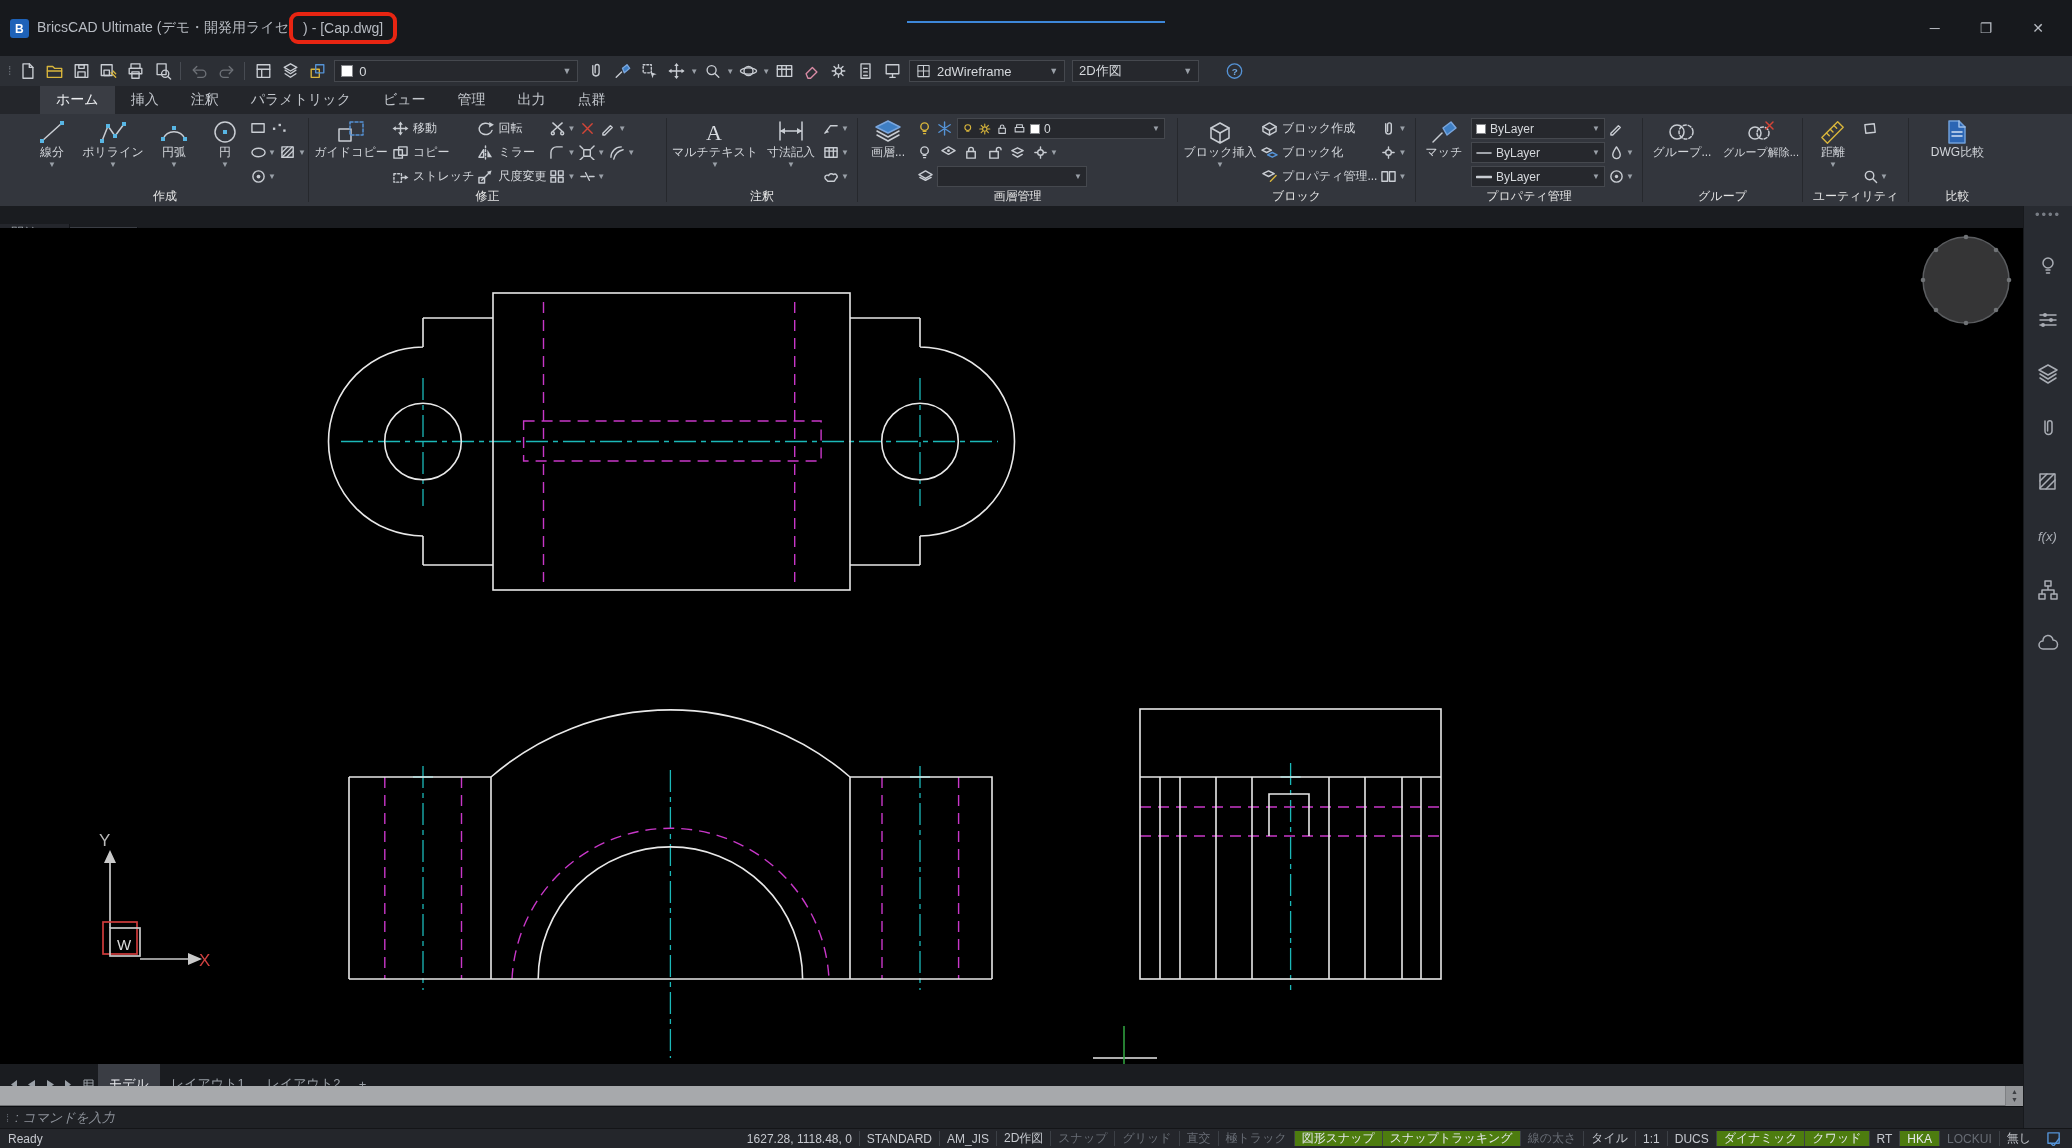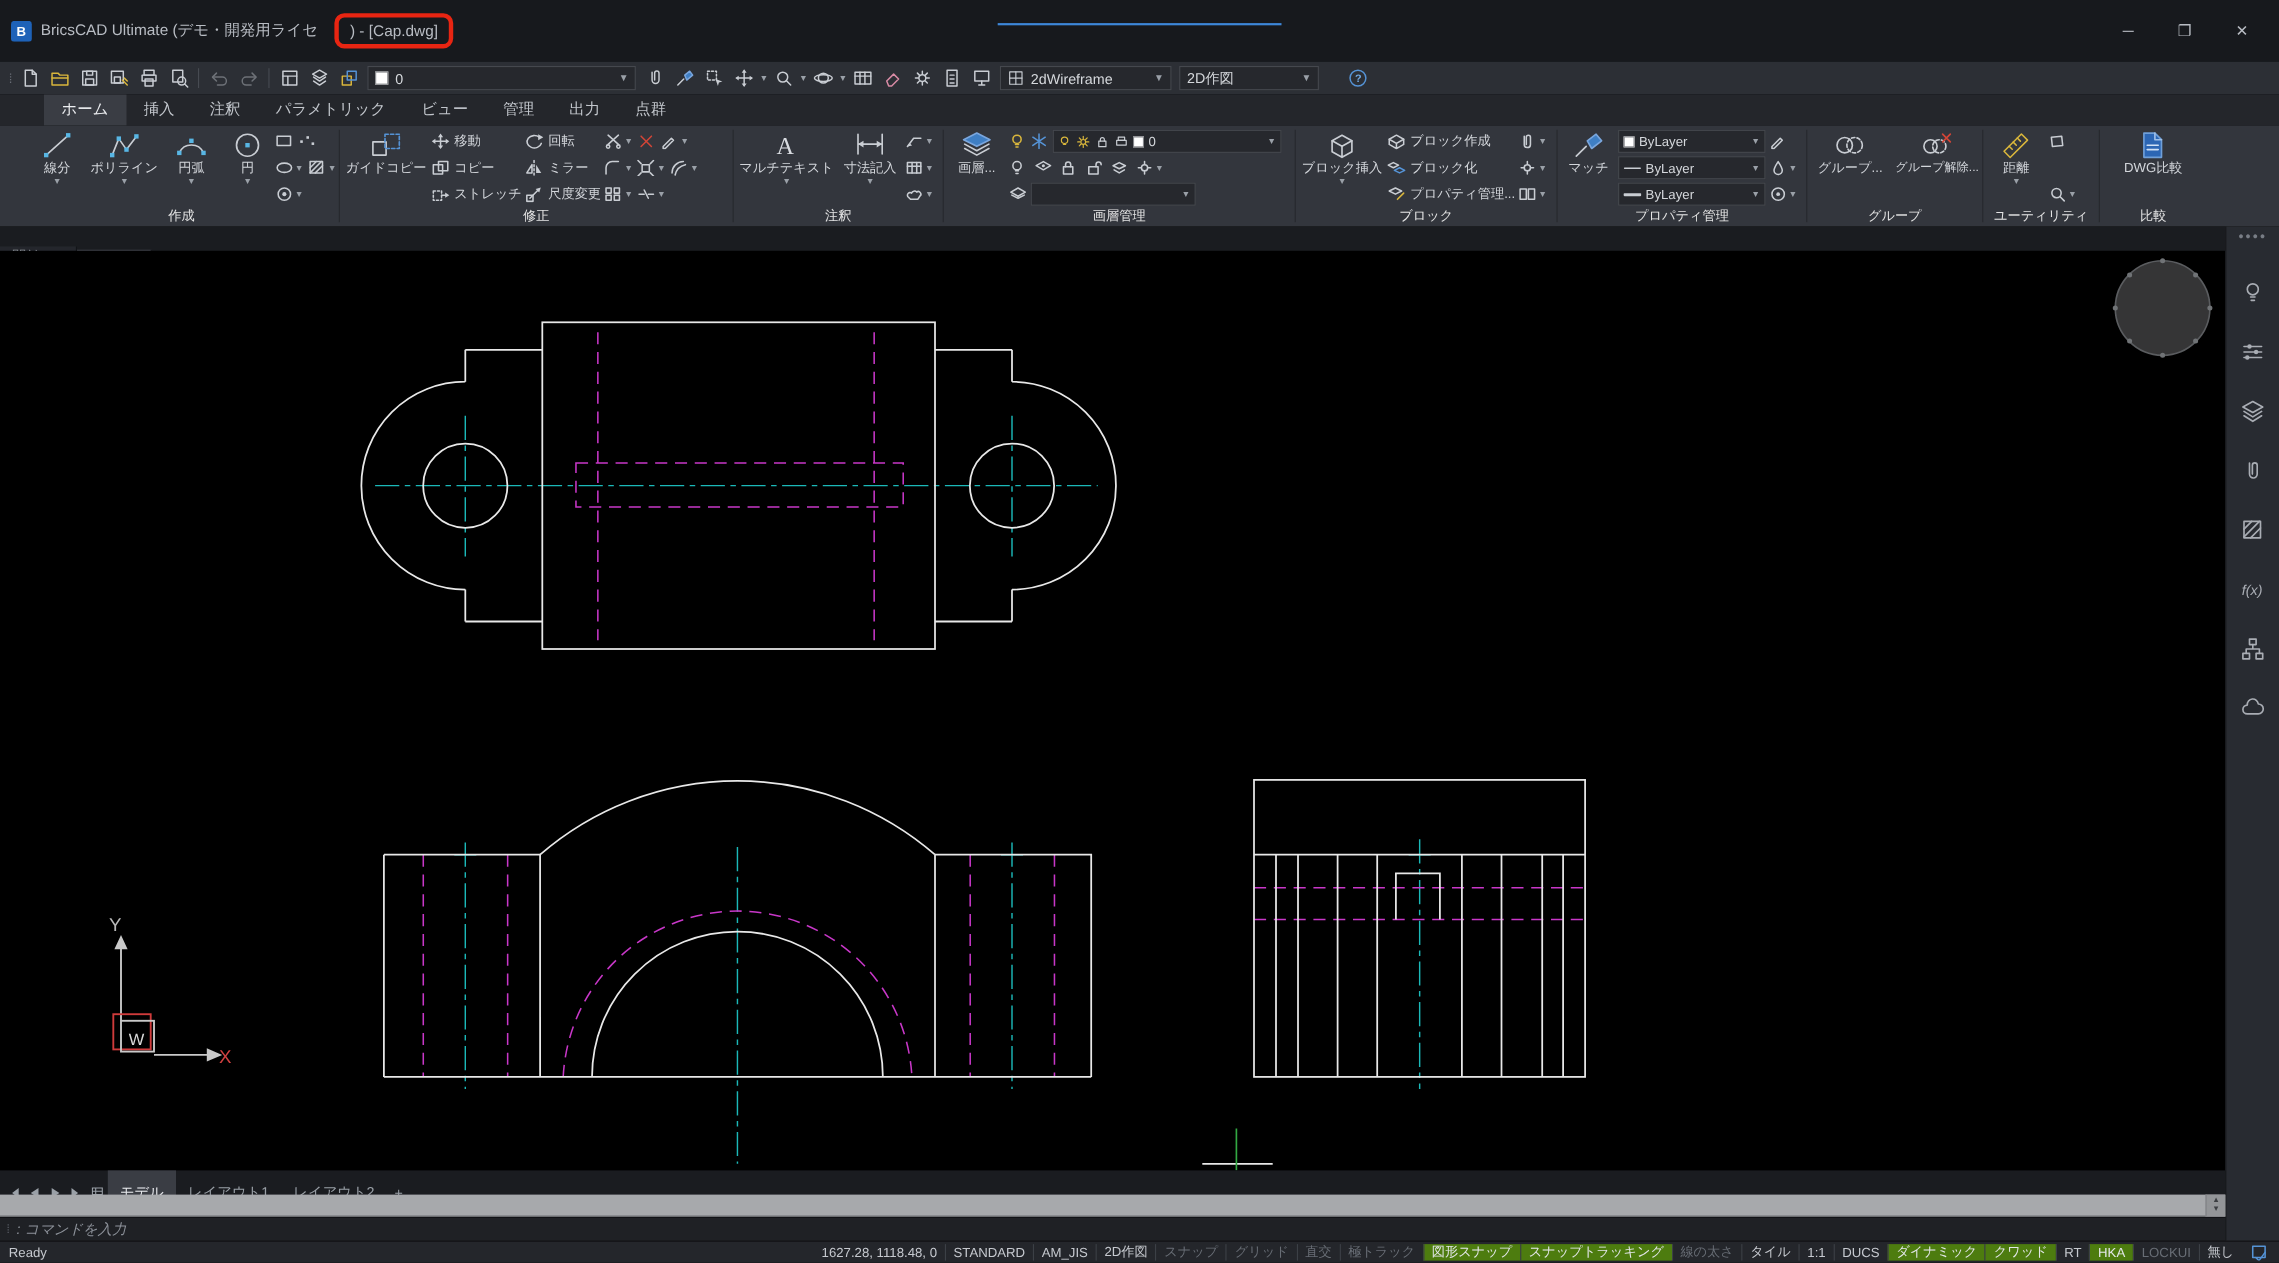--- a/index.html
+++ b/index.html
@@ -2,21 +2,21 @@
 <html><head>
 <meta charset="utf-8">
 <style>
   *{box-sizing:border-box;margin:0;padding:0}
   html,body{width:2072px;height:1148px}
   body{position:relative;overflow:hidden;background:#000;font-family:"Liberation Sans","DejaVu Sans",sans-serif;-webkit-font-smoothing:antialiased}
 
   
   .titlebar{position:absolute;left:0;top:0;width:2072px;height:56px;background:#17191d;display:flex;align-items:center;padding:0 10px;color:#b8bcc3;font-size:14px}
   .app-ic{width:19px;height:19px;margin-right:8px;flex:0 0 auto}
-  .title-hl{display:inline-flex;align-items:center;border:4px solid #e82512;border-radius:9px;padding:4px 10px;margin-left:15px;color:#b8bcc3}
+  .title-hl{display:inline-flex;align-items:center;border:4px solid #e82512;border-radius:9px;padding:4px 10px;margin-left:0;color:#b8bcc3}
   .win-controls{margin-left:auto;display:flex;gap:40px;padding-right:18px;color:#b8bcc3;font-size:14px}
   .win-controls span{cursor:default}
   .blue-line{position:absolute;left:907px;top:21px;width:258px;height:2px;background:#3d87d9;z-index:5}
 
   
   .qtoolbar{position:absolute;top:56px;left:0;width:2072px;height:30px;background:#2c2f35;display:flex;align-items:center;padding:0 5px;gap:1px}
   .grip{color:#686d75;font-size:12px;letter-spacing:-1px;padding:0 3px}
   .qi{width:26px;height:24px;display:flex;align-items:center;justify-content:center;border-radius:3px}
   .qsep{width:1px;height:18px;background:#474b52;margin:0 4px}
   .qcombo{height:22px;background:#26282d;border:1px solid#45484e;display:flex;align-items:center;font-size:13px;color:#d5d8dc;padding:0 6px;gap:6px;margin:0 3px}

